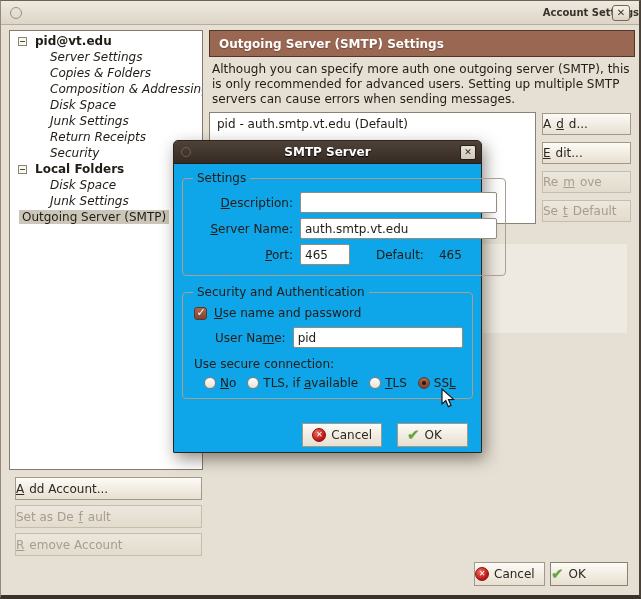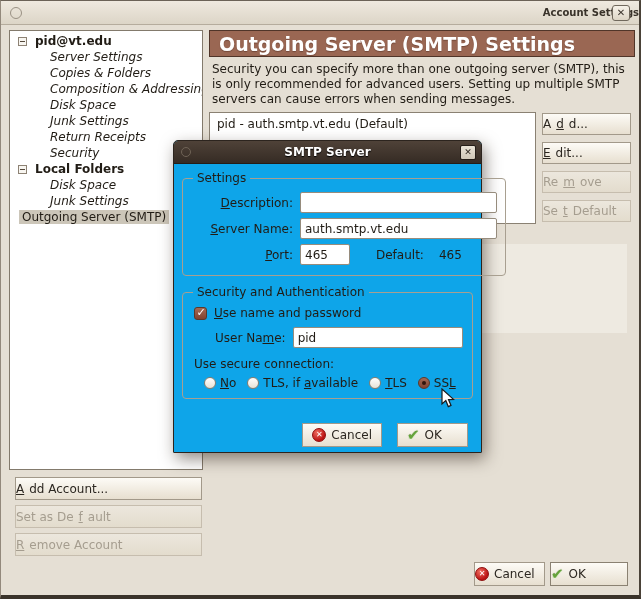--- a/index.html
+++ b/index.html
@@ -55,21 +55,21 @@
   .expander {
     display:inline-block; width:9px; height:9px; margin-right:5px;
     border:1px solid #8d8274; background:#f8f6f1; flex:0 0 auto;
   }
   .expander::after { content:""; display:block; width:5px; height:1px; background:#55493c; margin:3px auto 0; }
 
   
   .hdr-band {
     position:absolute; left:208px; top:29px; width:426px; height:27px;
     background:#9a6753; border:1px solid #503529;
-    color:#fff; font-weight:bold; font-size:19px;
+    color:#fff; font-weight:bold; font-size:12px;
     display:flex; align-items:center; padding-left:9px;
     text-shadow:0 1px 1px rgba(60,30,20,.4);
   }
   .panel-desc { position:absolute; left:211px; top:61px; width:424px; line-height:15px; }
   .server-list {
     position:absolute; left:208px; top:111px; width:327px; height:112px;
     background:#fff; border:1px solid #8a8173;
   }
   .server-item { padding:4px 7px; }
   .desc-panel {
@@ -221,21 +221,21 @@
         <span class="lbl">Local Folders</span>
       </div>
     <div class="trow child"><span class="lbl">Disk Space</span></div>
     <div class="trow child"><span class="lbl">Junk Settings</span></div>
     <div class="trow plain selected"><span class="lbl">Outgoing Server (SMTP)</span></div>
   </div>
 
   <div class="hdr-band">
     <span>Outgoing Server (SMTP) Settings</span>
   </div>
-  <div class="panel-desc">Security you can specify more than one outgoing server (SMTP), this is only recommended for advanced users. Setting up multiple SMTP servers can cause errors when sending messages.</div>
+  <div class="panel-desc">Although you can specify more auth one outgoing server (SMTP), this is only recommended for advanced users. Setting up multiple SMTP servers can cause errors when sending messages.</div>
 
   <div class="server-list">
     <div class="server-item">pid - auth.smtp.vt.edu (Default)</div>
   </div>
 
   <button class="btn sidebtn" style="top:112px">A<u>d</u>d...</button>
   <button class="btn sidebtn" style="top:141px"><u>E</u>dit...</button>
   <button class="btn sidebtn disabled" style="top:170px">Re<u>m</u>ove</button>
   <button class="btn sidebtn disabled" style="top:199px">Se<u>t</u> Default</button>
 

